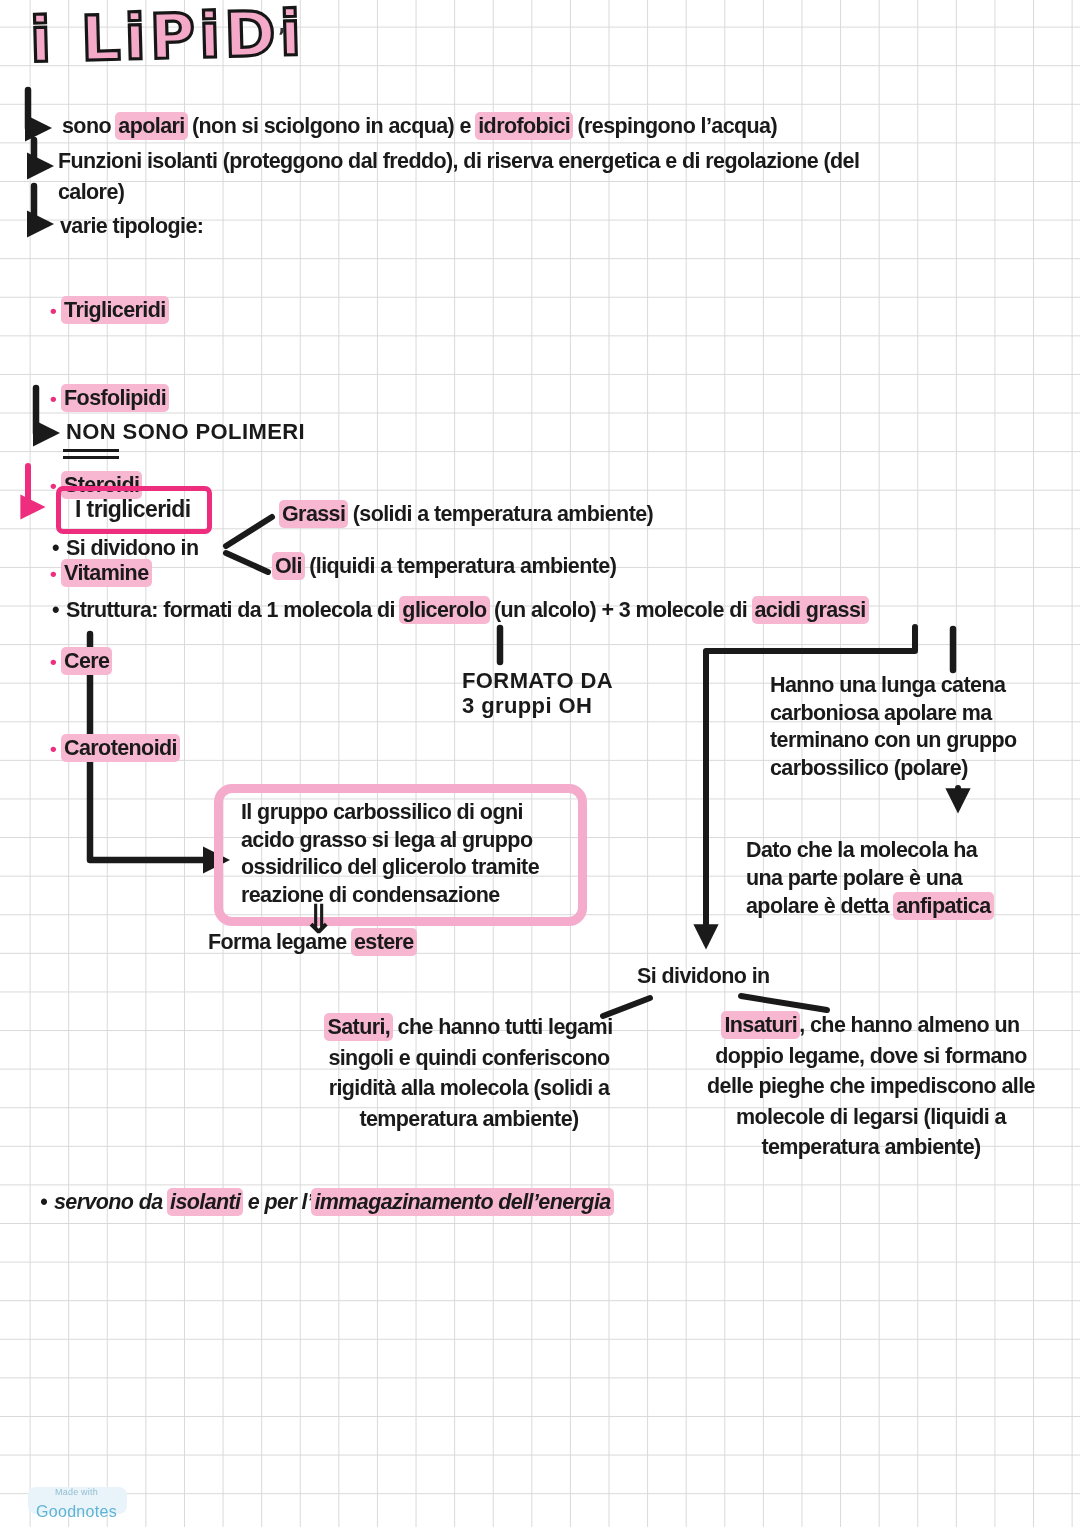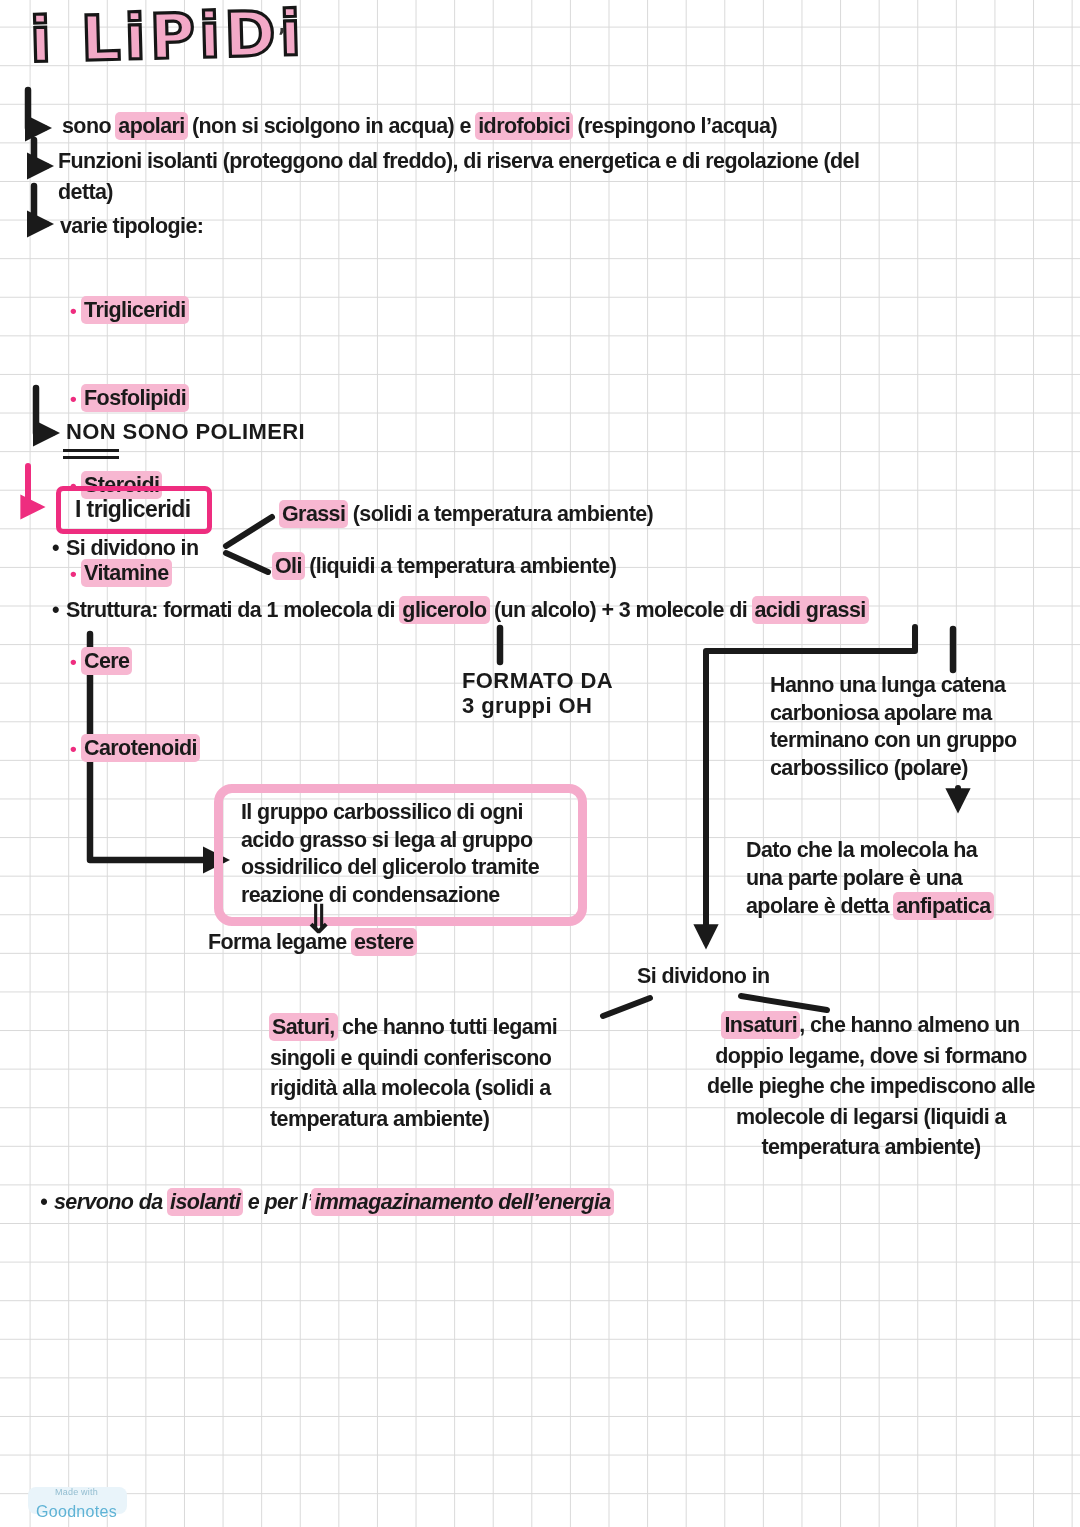--- a/index.html
+++ b/index.html
@@ -34,21 +34,21 @@
     color:var(--title-fill,#f3a9c7);
     -webkit-text-stroke:3.2px #161616;
     letter-spacing:4px;
     transform:rotate(-1.5deg);
     white-space:pre;
   }
   #stray{left:278px;top:24px;font:700 22px "DejaVu Sans",sans-serif;color:#333;}
   #line-properties{left:62px;top:112px;}
   #line-functions{left:58px;top:146px;line-height:31px;}
   #label-typologies{left:60px;top:212px;}
-  #list-typologies{left:50px;top:238px;line-height:28.9px;margin-left:20px;}
+  #list-typologies{left:50px;top:238px;line-height:28.9px;}
   .tli .pb{color:var(--accent,#ee2d7f);margin-right:6px;font-size:19px;}
   #non-polimeri{left:66px;top:419px;white-space:pre;color:var(--ink,#1a1a1a);text-align:right;}
   .dbl{position:relative;}
   .dbl::before,.dbl::after{content:"";position:absolute;left:-3px;right:-3px;height:3.5px;background:var(--ink,#1a1a1a);}
   .dbl::before{bottom:-8px;}
   .dbl::after{bottom:-15px;}
   #box-trigliceridi{
     left:56px;top:486px;
     border:5px solid var(--accent,#ee2d7f);
     border-radius:7px;
@@ -67,21 +67,21 @@
   #pink-box{
     left:214px;top:784px;width:373px;box-sizing:border-box;
     border:9px solid var(--softbox,#f5abcb);
     border-radius:18px;
     padding:6px 10px 8px 18px;
   }
   #pink-box .note{line-height:27.5px;}
   #dbl-arrow{left:302px;top:896px;font:700 40px "DejaVu Sans",sans-serif;color:var(--ink,#1a1a1a);}
   #forma-legame{left:208px;top:928px;}
   #divide2{left:637px;top:962px;}
-  #saturi{left:270px;top:1012px;width:386px;line-height:30.5px;}
+  #saturi{left:276px;top:1012px;width:386px;text-align:center;line-height:30.5px;}
   #insaturi{left:660px;top:1010px;width:422px;text-align:center;line-height:30.5px;}
   #servono{left:40px;top:1188px;font-style:italic;}
   #badge{
     left:28px;top:1487px;height:27px;
     background:var(--goodnotes-bg,#e9f4fa);
     border-radius:8px;
     display:flex;align-items:center;gap:6px;
     padding:0 10px 0 8px;
     flex-direction:column;
   }
@@ -120,21 +120,21 @@
     <path class="ink" d="M650,998 L603,1016" stroke-width="6"></path>
     <path class="ink" d="M741,996 L827,1010" stroke-width="6"></path>
   </svg>
 
   <div class="abs" id="title">i LiPiDi</div>
   <span class="abs" id="stray">’</span>
 
   <div class="abs note" id="line-properties"><span>sono </span><span class="hl">apolari</span><span> (non si sciolgono in acqua) e </span><span class="hl">idrofobici</span><span> (respingono l’acqua)</span></div>
 
   <div class="abs note" id="line-functions">Funzioni isolanti (proteggono dal freddo), di riserva energetica e di regolazione (del
-detta)</div>
+calore)</div>
 
   <div class="abs note" id="label-typologies">varie tipologie:</div>
 
   <div class="abs note" id="list-typologies">
     <div class="tli"><span class="pb">•</span><span class="hl">Trigliceridi</span></div>
     <div class="tli"><span class="pb">•</span><span class="hl">Fosfolipidi</span></div>
     <div class="tli"><span class="pb">•</span><span class="hl">Steroidi</span></div>
     <div class="tli"><span class="pb">•</span><span class="hl">Vitamine</span></div>
     <div class="tli"><span class="pb">•</span><span class="hl">Cere</span></div>
     <div class="tli"><span class="pb">•</span><span class="hl">Carotenoidi</span></div>

